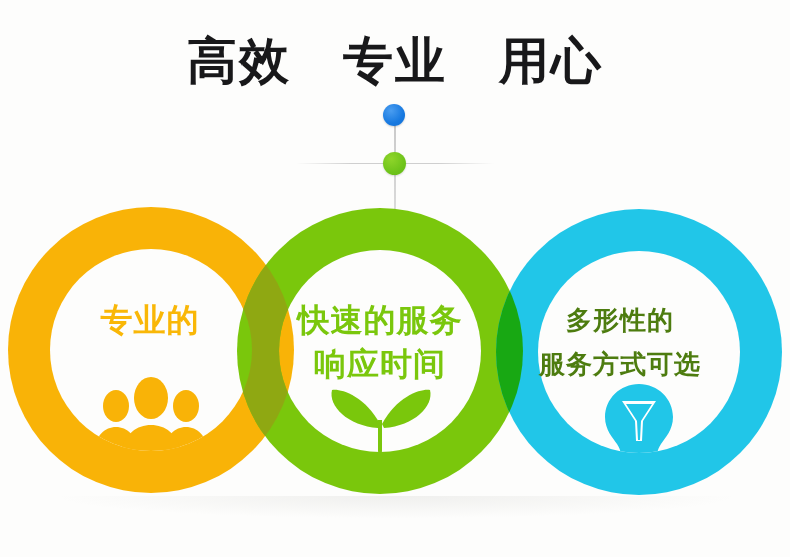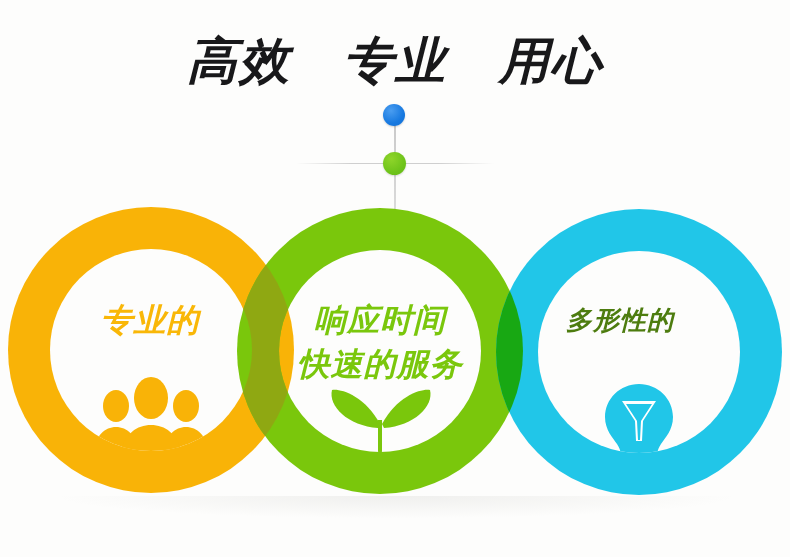--- a/index.html
+++ b/index.html
@@ -12,21 +12,20 @@
     overflow: hidden;
     background: #fdfdfc;
     font-family: "Liberation Sans", "DejaVu Sans", sans-serif;
   }
 
   #stage {
     position: relative;
     width: 734px;
     height: 557px;
     background: #fdfdfc;
-    font-style: italic;
   }
 
   
   #headline {
     position: absolute;
     left: 0;
     top: 30px;
     width: 790px;
     text-align: center;
     white-space: nowrap;
@@ -267,21 +266,22 @@
         <path d="M626,404 l26,0 l-11,17 l-1,19 l-2,0 l-1,-19 z" fill="#21c6e8"></path>
       </g>
     </g>
   </svg>
 
   <div class="circle-text" id="text-1">
     <span class="ln">专业的</span>
   </div>
 
   <div class="circle-text" id="text-2">
+    <span class="ln">快速的服务</span>
     <span class="ln">响应时间</span>
-    <span class="ln">快速的服务</span>
   </div>
 
   <div class="circle-text" id="text-3">
     <span class="ln">多形性的</span>
+    <span class="ln">服务方式可选</span>
   </div>
 
 </div>
 
 </body></html>

